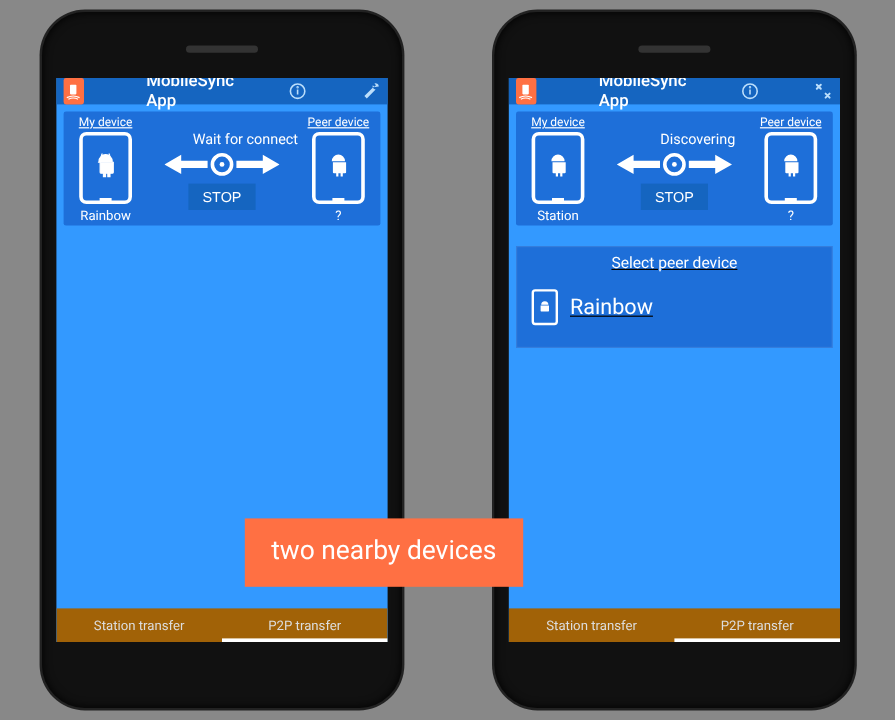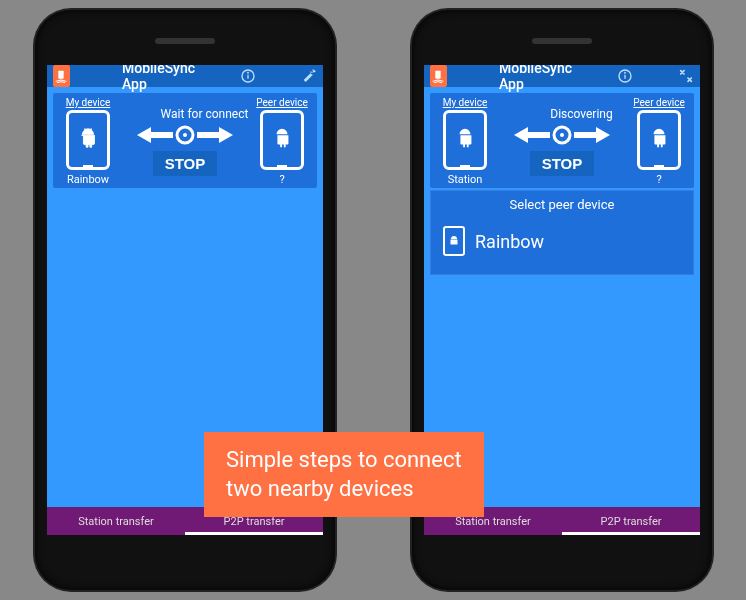--- a/index.html
+++ b/index.html
@@ -17,31 +17,31 @@
 .device-row { display:flex; align-items:center; padding:4px 6px 2px 6px;justify-content:space-between; }
 .device-col { display:flex; flex-direction:column; align-items:center; width:58px; }
 .device-col a { color:#fff; font-size:10px; text-decoration:underline; }
 .device-box { width:38px; height:54px; border:3px solid #fff; border-radius:6px; margin-top:2px; display:flex; align-items:center; justify-content:center; position:relative; }
 .device-box::after { content:''; position:absolute; bottom:-2px; left:50%; transform:translateX(-50%); width:10px; height:4px; background:#fff; }
 .android-icon svg { width:22px; height:22px; fill:#fff; }
 .device-name { font-size:11px; margin-top:3px; }
 .center-col { flex:1; display:flex; flex-direction:column; align-items:center; }
 .center-label { font-size:12px; margin-bottom:2px;margin-left:39px; }
 .arrow-row { display:flex; align-items:center; }
-.stop-btn { background:#1565c0; color:#fff; font-size:15px; font-weight:700; padding:4px 12px; margin-top:4px; border:none; }
+.stop-btn { background:#1565c0; color:#fff; font-size:12px; font-weight:400; padding:4px 12px; margin-top:4px; border:none; }
 .instruction-box { margin-top:10px; padding:20px 10px 30px; text-align:center; font-size:13px; line-height:1.4; }
 .instruction-box b { font-weight:700; }
-.modal { position:absolute; top:125px; left:6px; right:6px; background:#1e6fd9; padding:0 0 10px 0; border:1px solid rgba(255,255,255,0.1); }
+.modal { position:absolute; top:140px; left:6px; right:6px; background:#1e6fd9; padding:0 0 10px 0; border:1px solid rgba(255,255,255,0.1);text-decoration:underline; }
 .modal-title { text-align:center; font-size:13px; padding:6px 0; color:#fff; }
 .peer-item { display:flex; align-items:center; padding:8px 12px; color:#fff; font-size:18px; }
 .peer-icon { width:18px; height:26px; border:2px solid #fff; border-radius:3px; margin-right:10px; display:flex; align-items:center; justify-content:center; }
 .peer-icon svg { width:12px; height:12px; fill:#fff; }
 .modal-cancel { display:block; margin:50px auto 6px auto; background:#1565c0; color:#fff; border:none; font-size:12px; font-weight:500; padding:5px 14px; }
 .spacer { flex:1; }
-.bottom-tabs { display:flex; background:#701a75; height:28px; }
+.bottom-tabs { display:flex; background:#a16207; height:28px; }
 .tab { flex:1; color:#ddd; font-size:11px; display:flex; align-items:center; justify-content:center; position:relative; }
 .tab.active::after { content:''; position:absolute; bottom:0; left:0; right:0; height:3px; background:#fff; }
 .promo-banner { position:absolute; top:432px; left:204px; background:#ff7043; color:#fff; padding:14px 22px; font-size:22px; line-height:1.3; }
 </style>
 </head>
 <body>
 
 <div class="phone-frame phone-left">
   <div class="speaker"></div>
   <div class="screen">
@@ -194,15 +194,14 @@
 
     <div class="spacer"></div>
     <div class="bottom-tabs">
       <div class="tab">Station transfer</div>
       <div class="tab active">P2P transfer</div>
     </div>
   </div>
 </div>
 
 <div class="promo-banner">
-  <div>Simple steps to connect</div>
   <div>two nearby devices</div>
 </div>
 
 </body></html>

